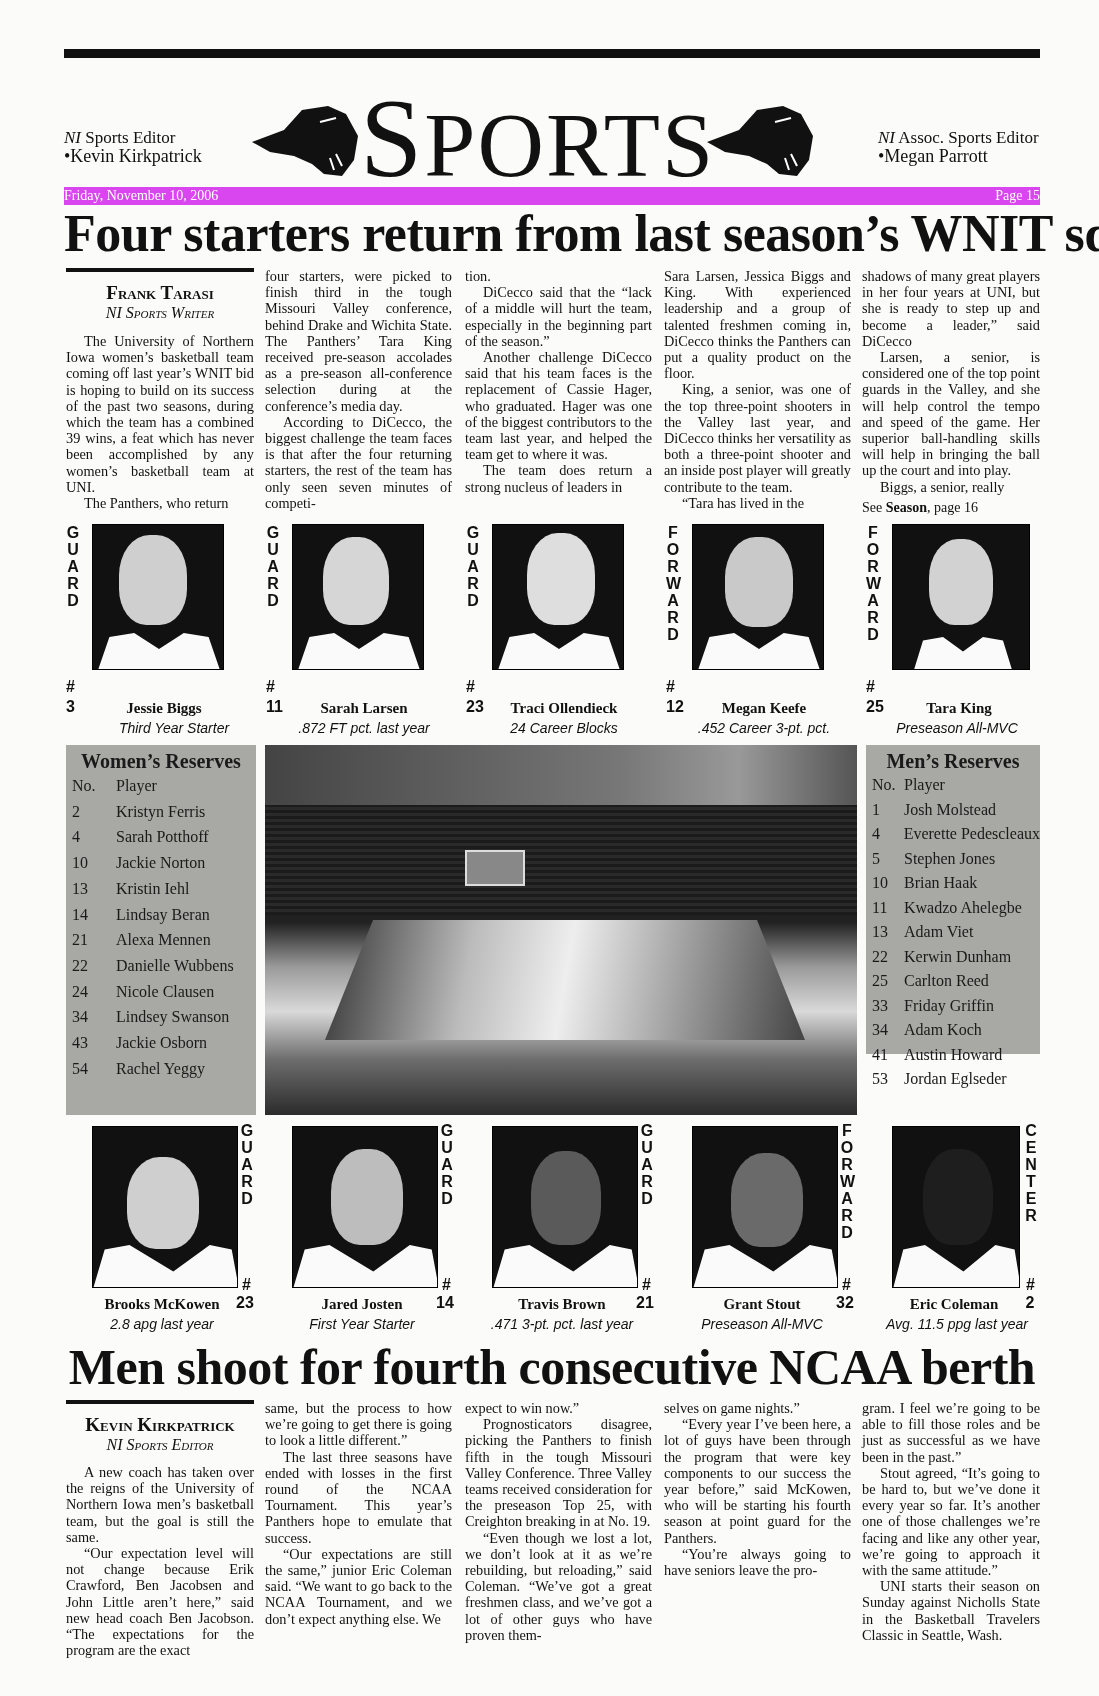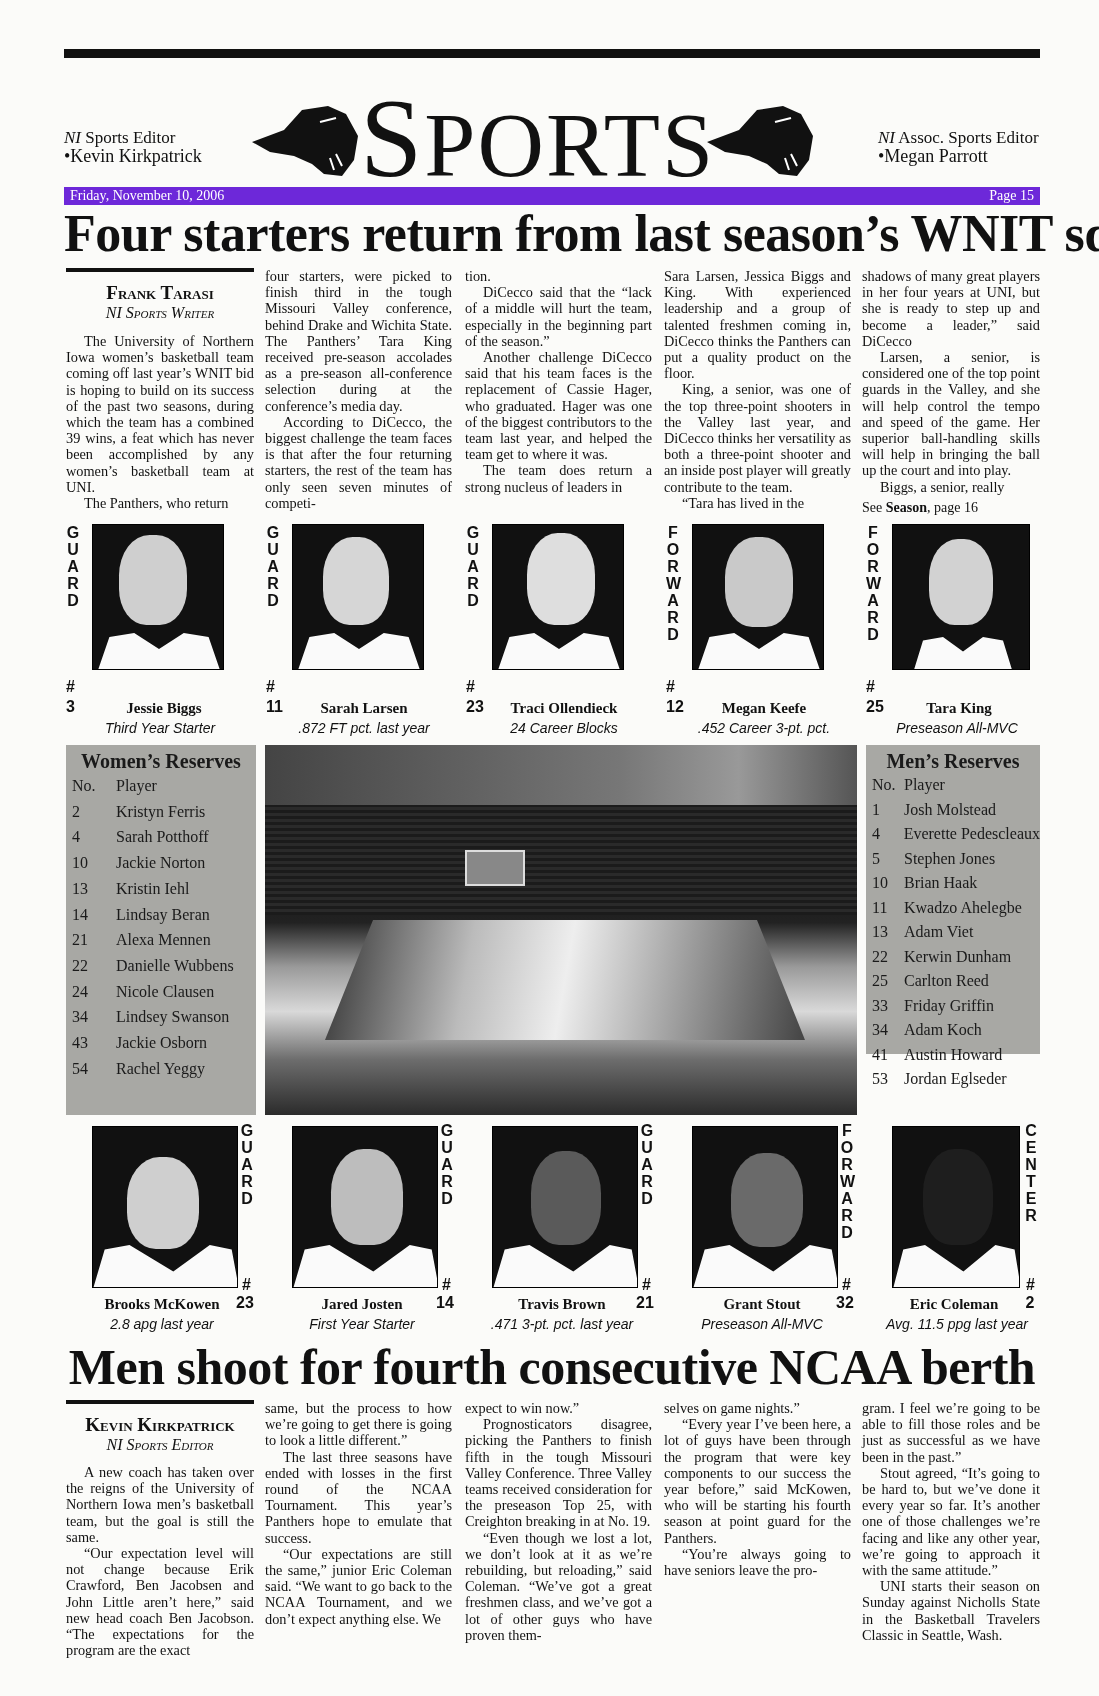--- a/index.html
+++ b/index.html
@@ -5,21 +5,21 @@
   * { box-sizing: border-box; margin: 0; padding: 0; }
   html, body { width: 1099px; height: 1696px; background: #fbfbf9; overflow: hidden; }
   body { position: relative; font-family: "DejaVu Serif", serif; color: #111; }
   .abs { position: absolute; }
   .topbar { left: 64px; top: 49px; width: 976px; height: 9px; background: #111; }
   .masthead-title { left: 360px; top: 82px; font-family: "Liberation Serif", serif; font-size: 92px; letter-spacing: 2px; line-height: 1; }
   .masthead-title .big { font-size: 112px; }
   .panther { width: 112px; height: 78px; }
   .editor { font-family: "Liberation Serif", serif; font-size: 17px; line-height: 18px; }
   .editor i { font-style: italic; }
-  .dateline { left: 64px; top: 187px; width: 976px; height: 18px; background: #6d28d9; color: #fff; font-family: "Liberation Serif", serif; font-size: 14px; display: flex; justify-content: space-between; align-items: center; padding: 0 6px; }
+  .dateline { left: 64px; top: 187px; width: 976px; height: 18px; background: #d946ef; color: #fff; font-family: "Liberation Serif", serif; font-size: 14px; display: flex; justify-content: space-between; align-items: center; padding: 0 0; }
   .headline { font-family: "Liberation Serif", serif; font-weight: bold; font-size: 52px; line-height: 1; white-space: nowrap; letter-spacing: -0.5px; }
   .byline-rule { height: 4px; background: #111; }
   .byline { text-align: center; font-family: "Liberation Serif", serif; }
   .byline .name { font-weight: bold; font-variant: small-caps; font-size: 19px; }
   .byline .role { font-style: italic; font-variant: small-caps; font-size: 16px; }
   .col { font-family: "Liberation Serif", serif; font-size: 14.3px; line-height: 16.2px; text-align: justify; hyphens: manual; }
   .col p { text-indent: 18px; }
   .col p.noindent { text-indent: 0; }
   .jump { font-family: "Liberation Serif", serif; font-size: 14px; text-align: left; }
   .jump b { font-weight: bold; }
@@ -114,21 +114,21 @@
 
   <div class="abs" style="left:0; top:0; width:196px; height:222px;">
     <div class="abs pos-letters" style="left:2px; top:4px;">G<br>U<br>A<br>R<br>D</div>
     <div class="abs photo" style="left:28px; top:4px; width:132px; height:146px;">
       <div class="face" style="left:26px; top:10px; width:68px; height:90px; background:#cfcfcf;"></div>
       <div class="jersey" style="left:4px; top:108px; width:124px; height:40px; clip-path:polygon(0 100%,10% 10%,30% 0,50% 40%,70% 0,90% 10%,100% 100%);"></div>
     </div>
     <div class="abs pnum" style="left:2px; top:158px;">#</div>
     <div class="abs pnum" style="left:2px; top:178px;">3</div>
     <div class="abs pname" style="left:20px; top:180px; width:160px;">Jessie Biggs</div>
-    <div class="abs pnote" style="left:6px; top:200px; width:180px;">Third Year Starter</div>
+    <div class="abs pnote" style="left:20px; top:200px; width:180px;">Third Year Starter</div>
   </div>
 
   <div class="abs" style="left:200px; top:0; width:196px; height:222px;">
     <div class="abs pos-letters" style="left:2px; top:4px;">G<br>U<br>A<br>R<br>D</div>
     <div class="abs photo" style="left:28px; top:4px; width:132px; height:146px;">
       <div class="face" style="left:30px; top:12px; width:66px; height:88px; background:#d6d6d6;"></div>
       <div class="jersey" style="left:4px; top:108px; width:124px; height:40px; clip-path:polygon(0 100%,10% 10%,30% 0,50% 40%,70% 0,90% 10%,100% 100%);"></div>
     </div>
     <div class="abs pnum" style="left:2px; top:158px;">#</div>
     <div class="abs pnum" style="left:2px; top:178px;">11</div>

